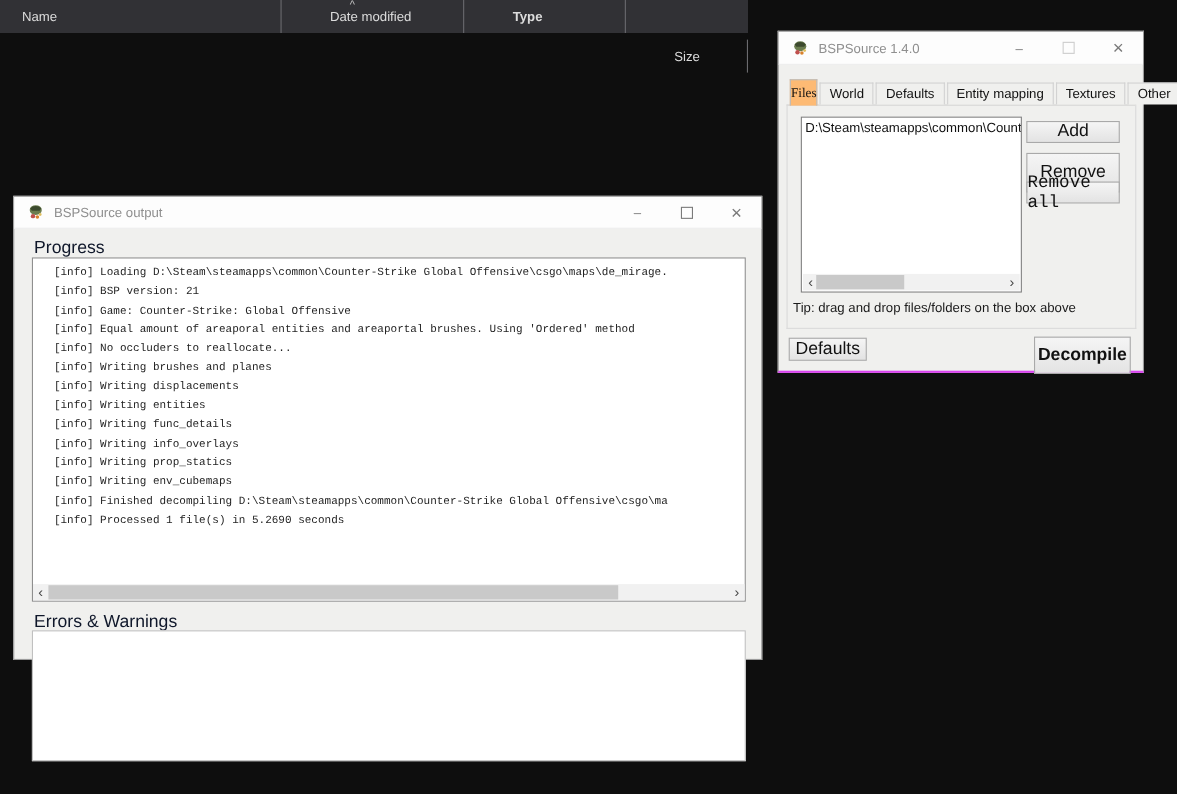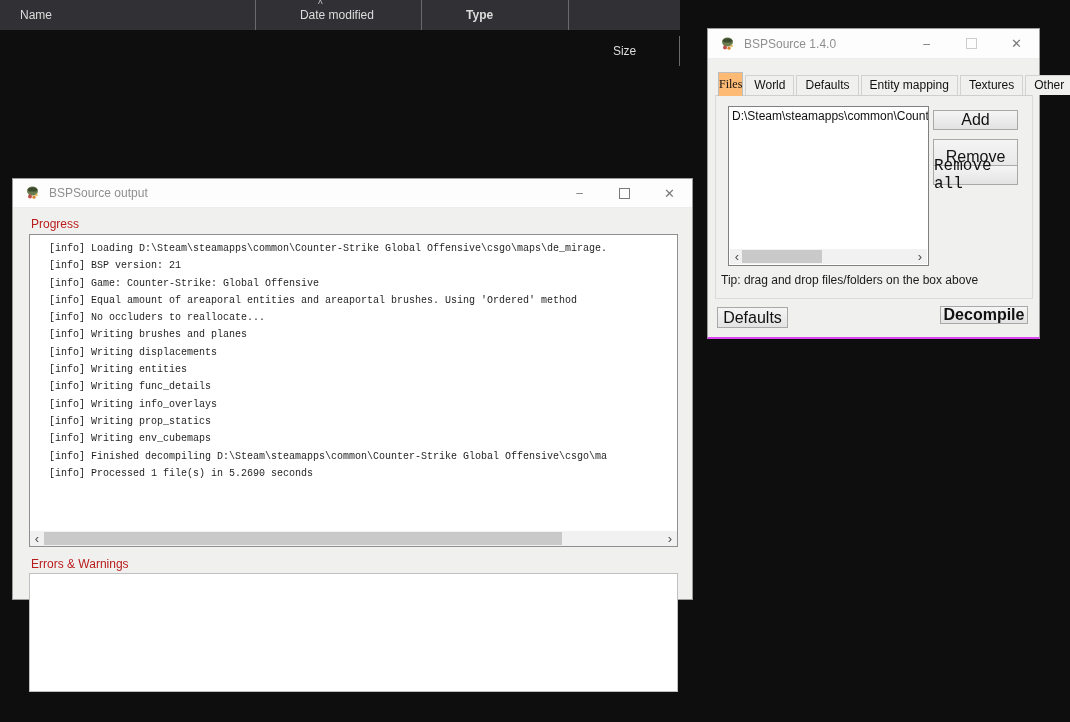--- a/index.html
+++ b/index.html
@@ -21,21 +21,21 @@
   .titlebar{height:29px;background:#fdfdfd;display:flex;align-items:center;padding-left:12px;border-bottom:1px solid #ededed;box-sizing:border-box;}
   .titlebar .app-icon{width:16px;height:16px;margin-right:8px;flex:0 0 auto;}
   .titlebar .title{color:#8f8f8f;font-size:12px;white-space:nowrap;}
   .tb-controls{margin-left:auto;display:flex;height:100%;}
   .tb-btn{width:45px;height:100%;display:flex;align-items:center;justify-content:center;
           color:#7a7a7a;font-size:12px;}
   .max-box{width:9px;height:9px;border:1px solid #7a7a7a;display:inline-block;}
   .max-box.disabled{border-color:#cdcdcd;}
   .tb-btn.close{font-size:13px;}
 
-  .section-label{position:absolute;font-size:12px;color:#b91c1c;}
+  .section-label{position:absolute;font-size:16px;color:#0f172a;}
 
   
   .white-box{position:absolute;background:#fff;box-sizing:border-box;overflow:hidden;}
   .log-box{border:1px solid #8f8f8f;}
   .err-box{border:1px solid #c0c0c0;}
   .log-lines{padding:5px 19px;font-family:"Liberation Mono",monospace;font-size:10px;
              line-height:17.3px;color:#1f1f1f;white-space:pre;}
 
   .hscroll{position:absolute;left:0;right:0;bottom:0;height:15px;background:#f1f1f1;}
   .hs-arrow{position:absolute;top:0;width:14px;height:15px;display:flex;align-items:center;justify-content:center;
@@ -55,21 +55,21 @@
   .filelist{left:20px;top:77px;width:201px;height:160px;border:1px solid #808080;}
   .filelist .item{font-size:12px;color:#111;padding:2px 3px;white-space:pre;overflow:hidden;}
 
   .btn{position:absolute;display:flex;align-items:center;justify-content:center;
        background:linear-gradient(#f5f5f5,#e3e3e3);border:1px solid #a9a9a9;
        font-size:16px;color:#111;box-sizing:border-box;}
   #btn-add{left:225px;top:81px;width:85px;height:20px;}
   #btn-remove{left:225px;top:110px;width:85px;height:36px;}
   #btn-remove-all{left:225px;top:136px;width:85px;height:20px;font-family:Liberation Mono, monospace;}
   #btn-defaults{left:9px;top:278px;width:71px;height:21px;}
-  #btn-decompile{right:11px;top:277px;width:88px;height:18px;font-weight:bold;}
+  #btn-decompile{right:11px;top:277px;width:88px;height:34px;font-weight:bold;}
   .tip{position:absolute;left:13px;top:244px;font-size:12px;color:#1b1b1b;white-space:nowrap;text-align:right;}
 
   
   #out-win{left:12px;top:178px;width:681px;height:422px;}
 </style>
 </head>
 <body>
 
 <div class="desktop">
 

